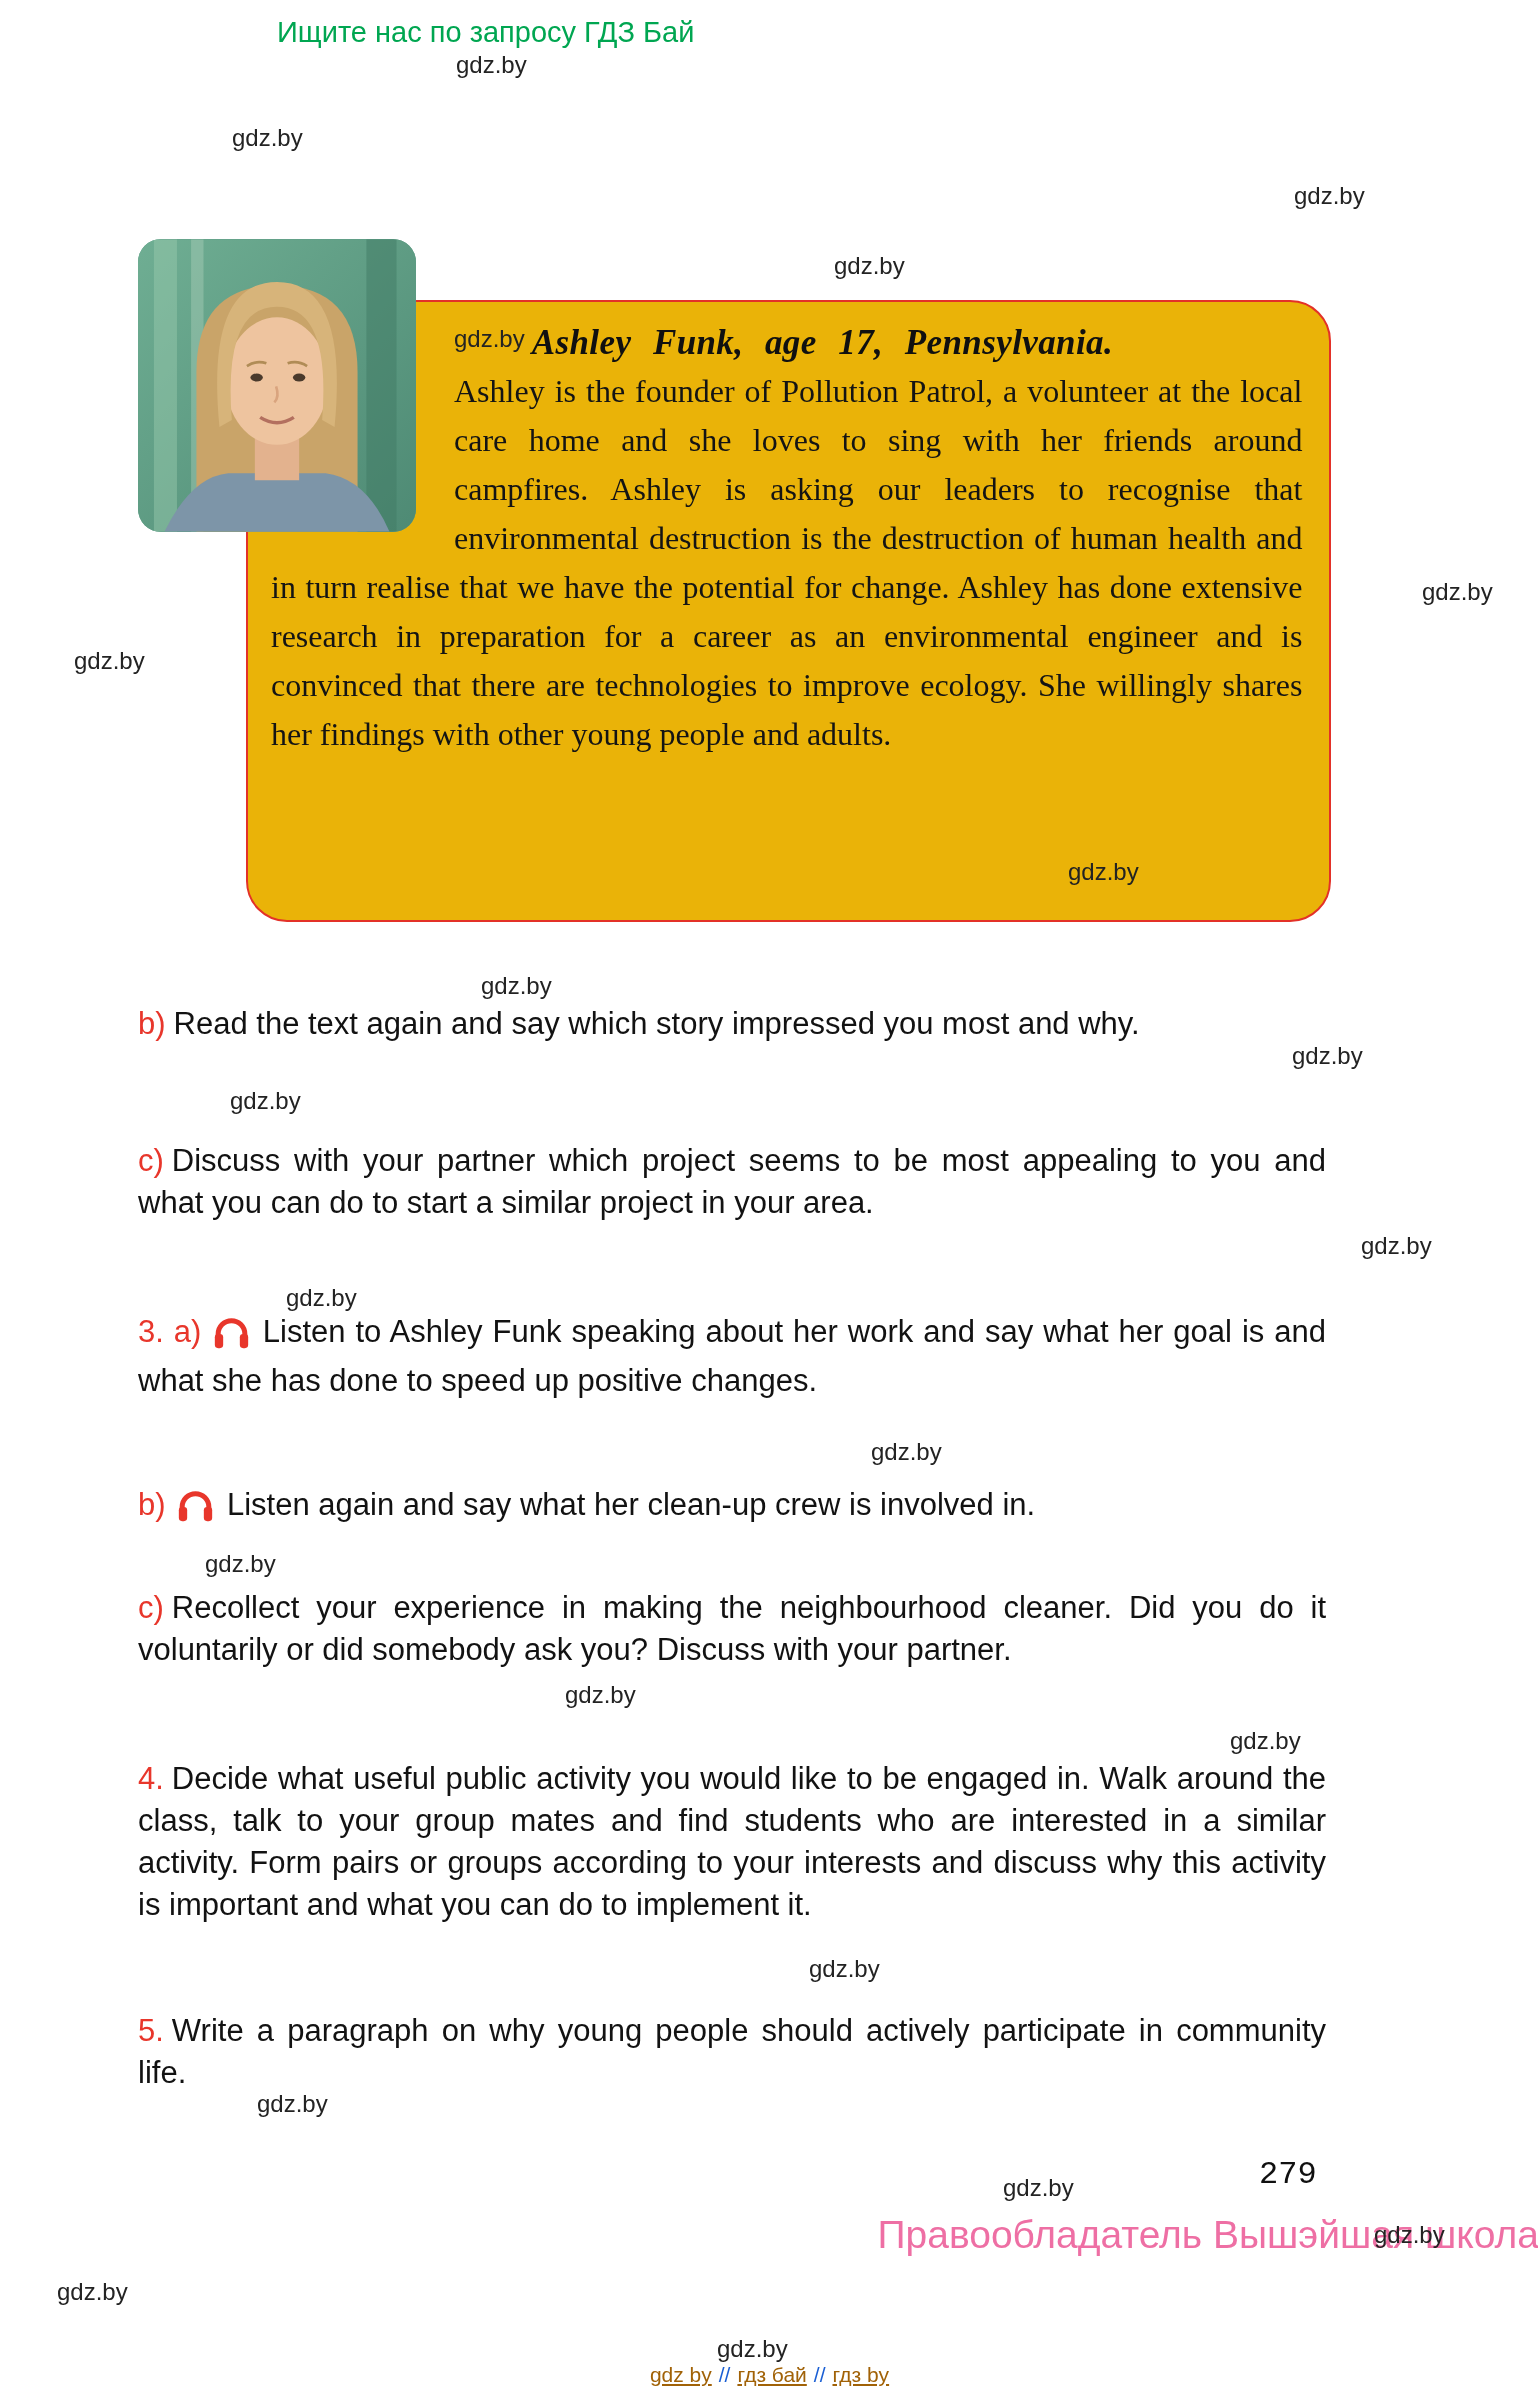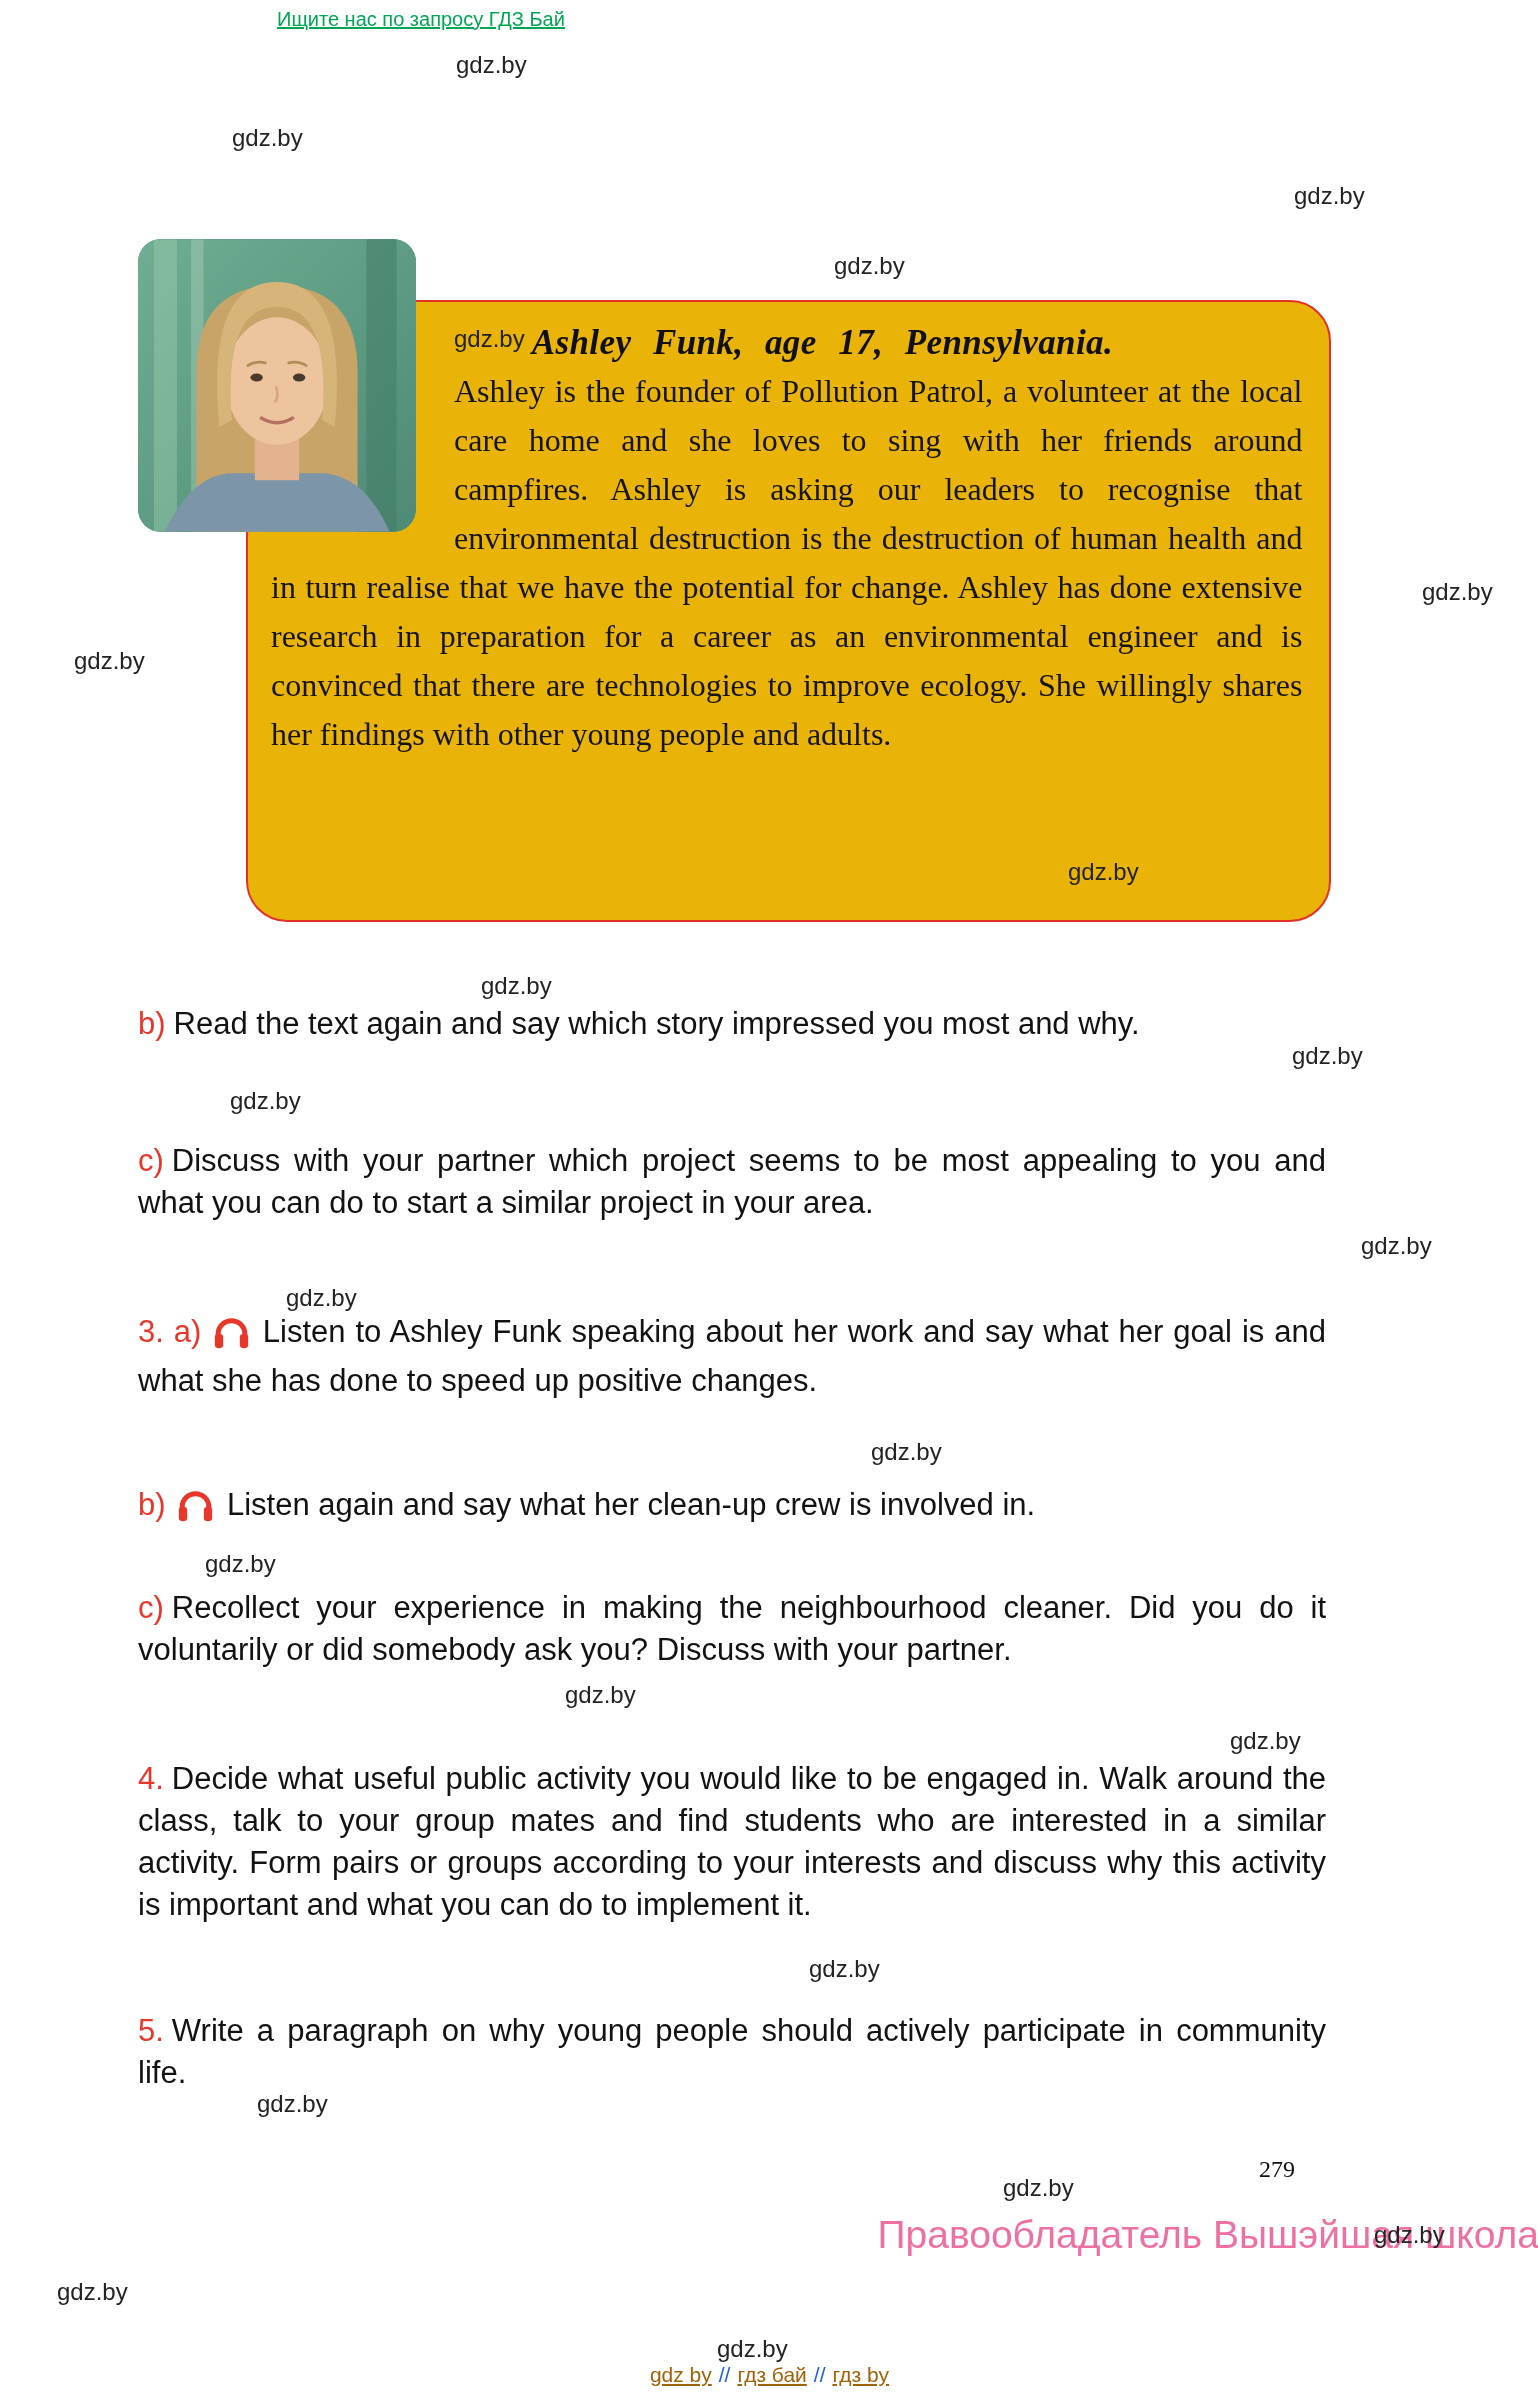--- a/index.html
+++ b/index.html
@@ -21,25 +21,24 @@
     font-size: 24px;
     color: #232323;
     z-index: 10;
     white-space: nowrap;
     pointer-events: none;
   }
 
   .top-banner {
     position: absolute;
     left: 277px;
-    top: 8px;
-    font-size: 20px;
+    top: 16px;
+    font-size: 29px;
     color: #00a651;
     z-index: 10;
-    text-decoration: underline;
   }
 
   
   .profile-box {
     position: absolute;
     left: 246px;
     top: 300px;
     width: 1085px;
     height: 622px;
     border: 2.7px solid #e33128;
@@ -119,22 +118,22 @@
   .hp-icon {
     display: inline-block;
     vertical-align: -7px;
     margin: 0 10.6px 0 1.8px;
   }
 
   .page-number {
     position: absolute;
     left: 1259px;
     top: 2156px;
-    font-family: Liberation Serif, serif;
-    font-size: 24px;
+    font-family: Liberation Mono, monospace;
+    font-size: 32px;
     color: #101010;
     z-index: 2;
   }
 
   .copyright {
     position: absolute;
     left: 0;
     right: 0;
     top: 2213px;
     text-align: right;

